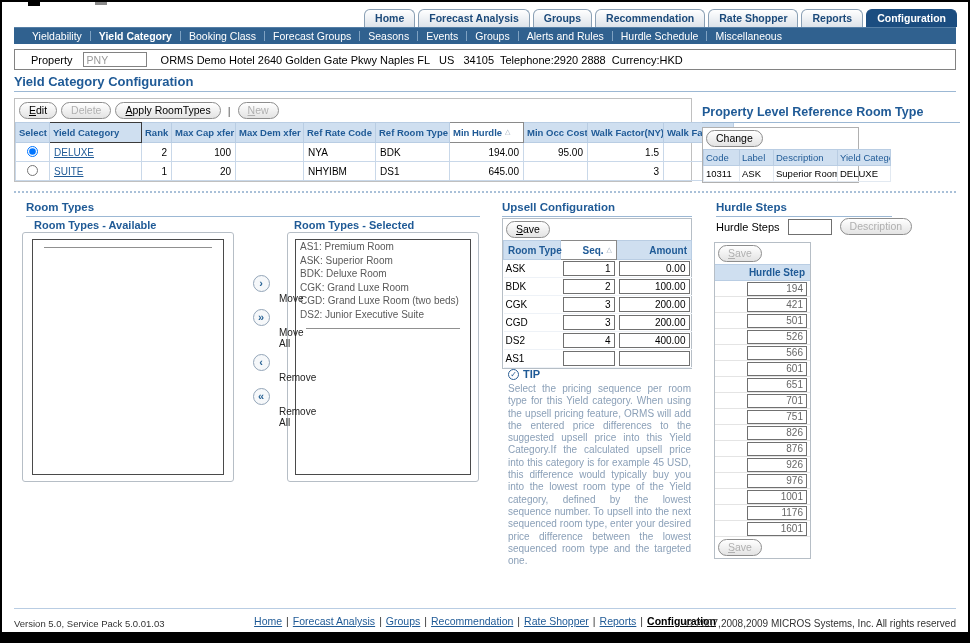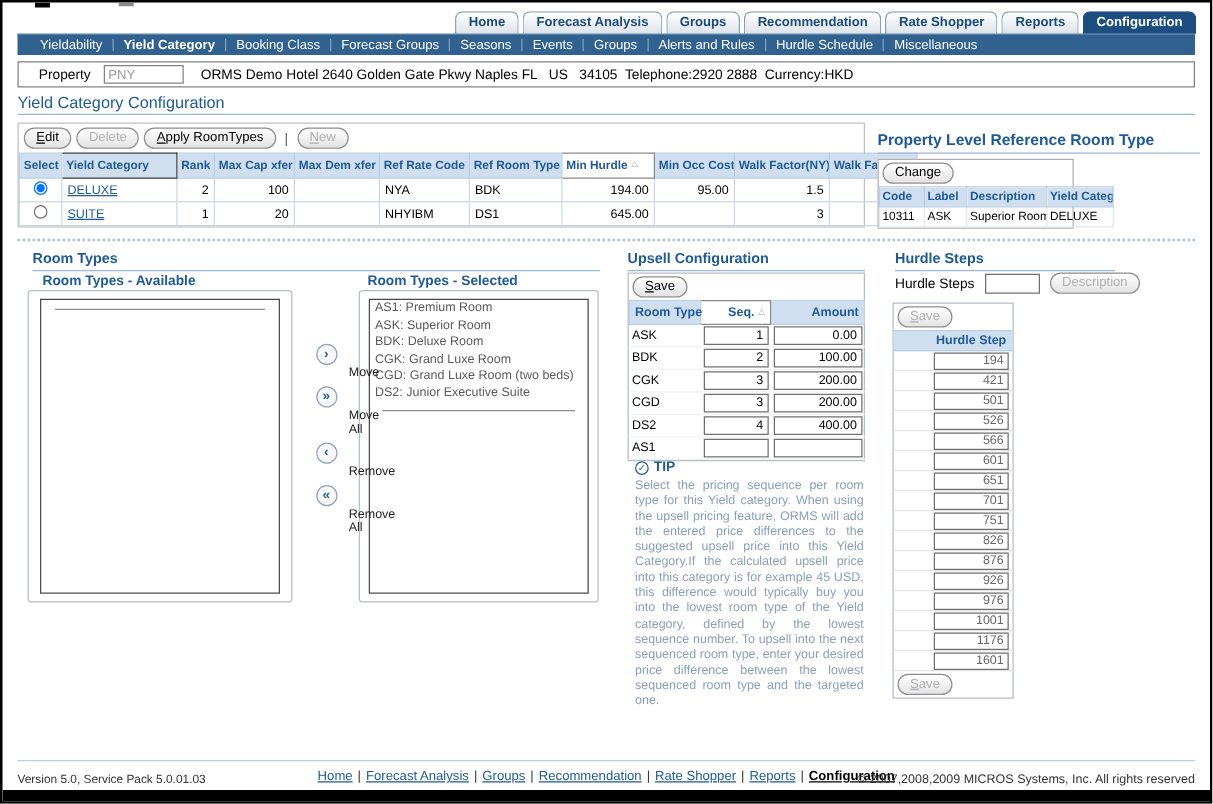--- a/index.html
+++ b/index.html
@@ -30,21 +30,21 @@
 
   
   .property-bar { position:absolute; top:47px; left:12px; right:12px; height:21px;
                   border:1px solid #828282; display:flex; align-items:center; font-size:11px; }
   .plabel { margin-left:16px; color:#000; }
   .pinput { margin-left:10px; width:64px; height:15px; border:1px solid #828282;
             font-size:10.5px; padding:0 3px; color:#9a9a9a; font-family:inherit; }
   .pinfo { margin-left:14px; white-space:pre; color:#000; }
 
   
-  .page-title { position:absolute; top:72px; left:12px; font-size:13px; font-weight:normal; color:#1f5a96; }
+  .page-title { position:absolute; top:72px; left:12px; font-size:13px; font-weight:bold; color:#1f5a96; }
   .title-rule { position:absolute; top:89px; left:12px; right:12px; border-top:1px solid #9cb8d4; }
 
   
   .pill { border:1px solid #8d8d8d; border-radius:10px; background:linear-gradient(#ffffff,#e3e3e3);
           font-size:10.5px; padding:1px 9px 2px; color:#000; font-family:inherit; cursor:default; }
   .pill .blk { display:block;text-align:right; }
   .pill .ul::first-letter { text-decoration:underline; }
   .pill.disabled { color:#b0b0b0; }
   .vsep { color:#555; font-size:11px; margin:0 3px; }
 
@@ -63,21 +63,21 @@
   .l { text-align:left; } .r { text-align:right; } .c { text-align:center; }
   .cell-link { color:#1f5a96; text-decoration:underline; font-size:10px; }
   table.grid input[type=radio] { width:11px; height:11px; margin:0; }
 
   
   .ref-title { position:absolute; top:103px; left:700px; width:258px; font-size:12.5px;
                font-weight:bold; color:#1f5a96; padding-bottom:3px; border-bottom:1px solid #9cb8d4; }
   .ref-box { position:absolute; top:125px; left:700px; width:157px; border:1px solid #b0b0b0; background:#fff; }
   .ref-box .btnrow { padding:2px 3px; }
   table.refgrid { width:100%; border-collapse:collapse; table-layout:fixed; }
-  table.refgrid th { background:#cfdff0; color:#1f5a96; font-size:9.5px; font-weight:bold;
+  table.refgrid th { background:#cfdff0; color:#1f5a96; font-size:9.5px; font-weight:normal;
                      text-align:left; padding:2px 2px; border:1px solid #b9cde3;
                      white-space:nowrap; overflow:hidden; }
   table.refgrid td { font-size:9.5px; padding:2px 2px; border:1px solid #e2e9f1;
                      white-space:nowrap; overflow:hidden; }
 
   .dotted-sep { position:absolute; top:189px; left:12px; right:12px; border-top:2px dotted #a9c0d8; }
 
   
   .sec-title { position:absolute; font-size:11.5px; font-weight:bold; color:#1f5a96;
                padding-bottom:3px; border-bottom:1px solid #9cb8d4; }

